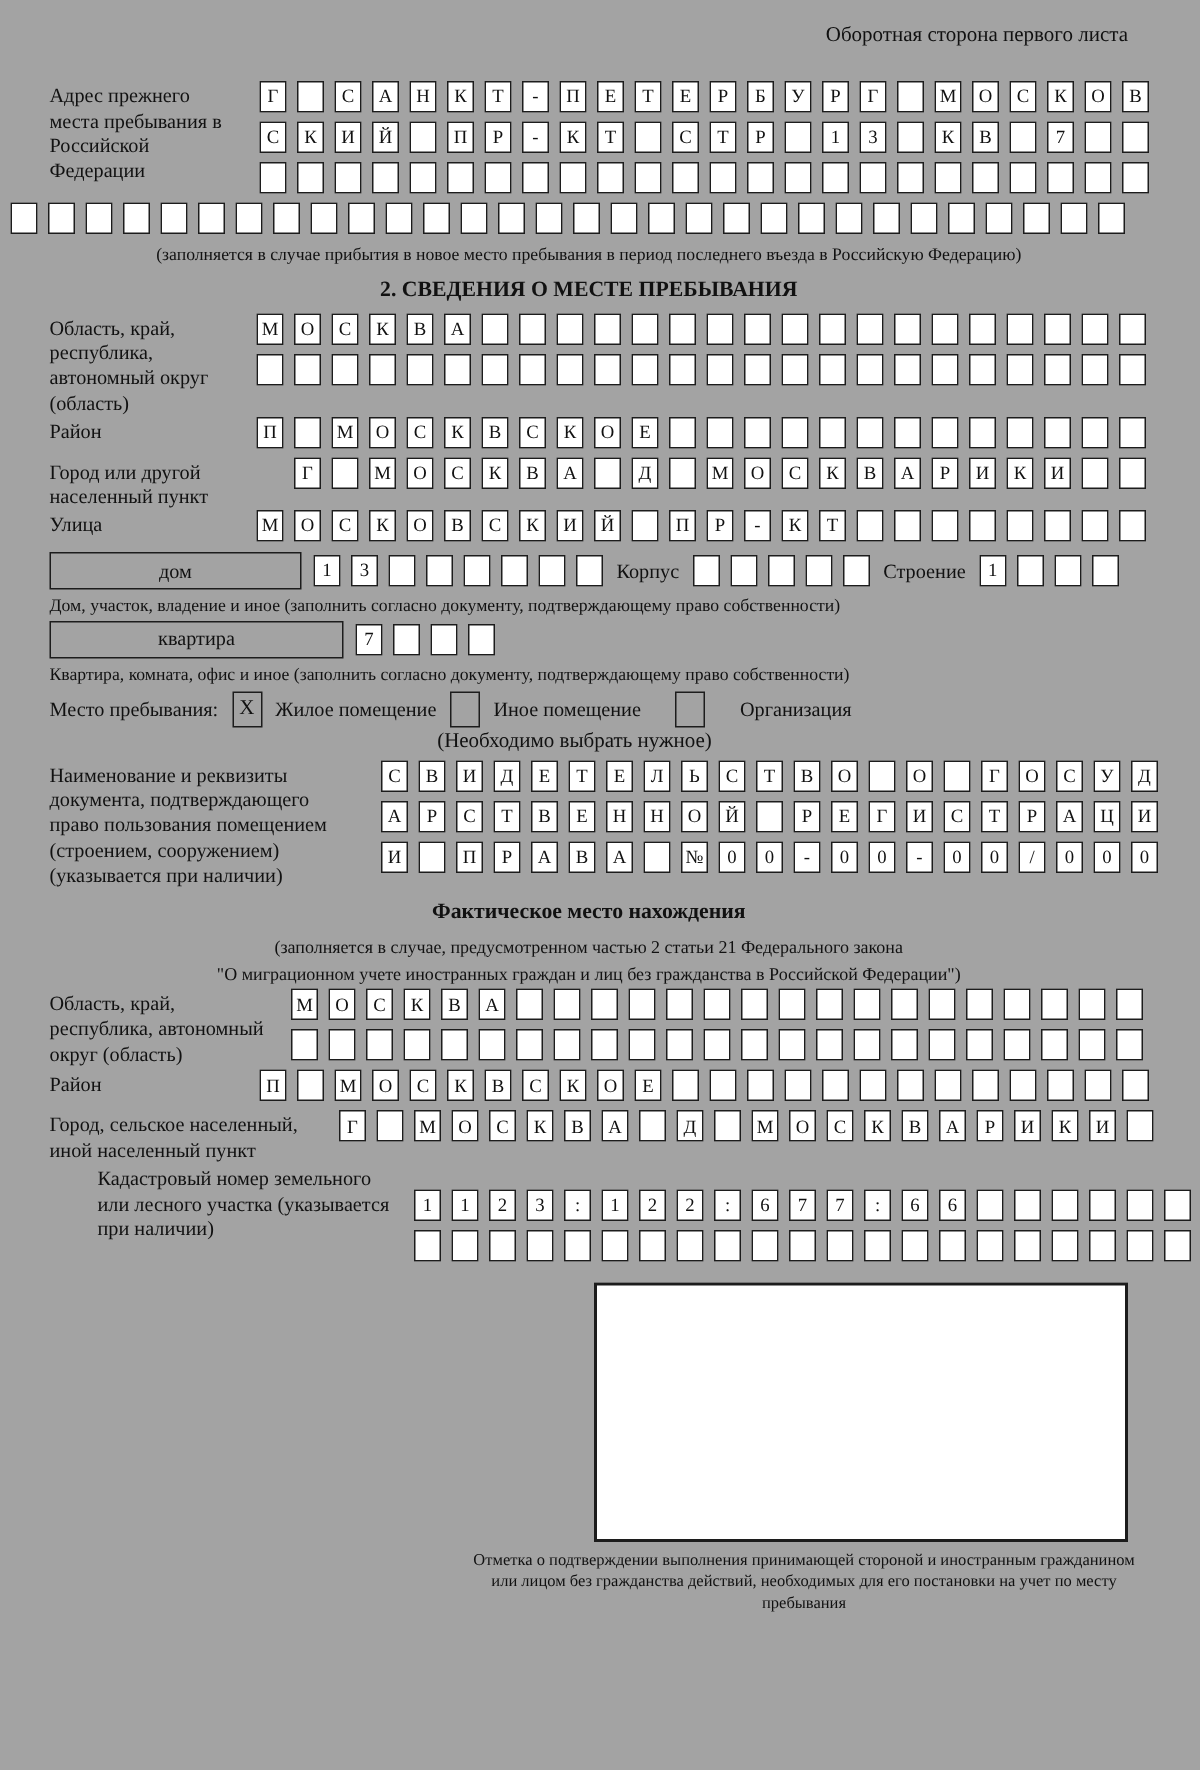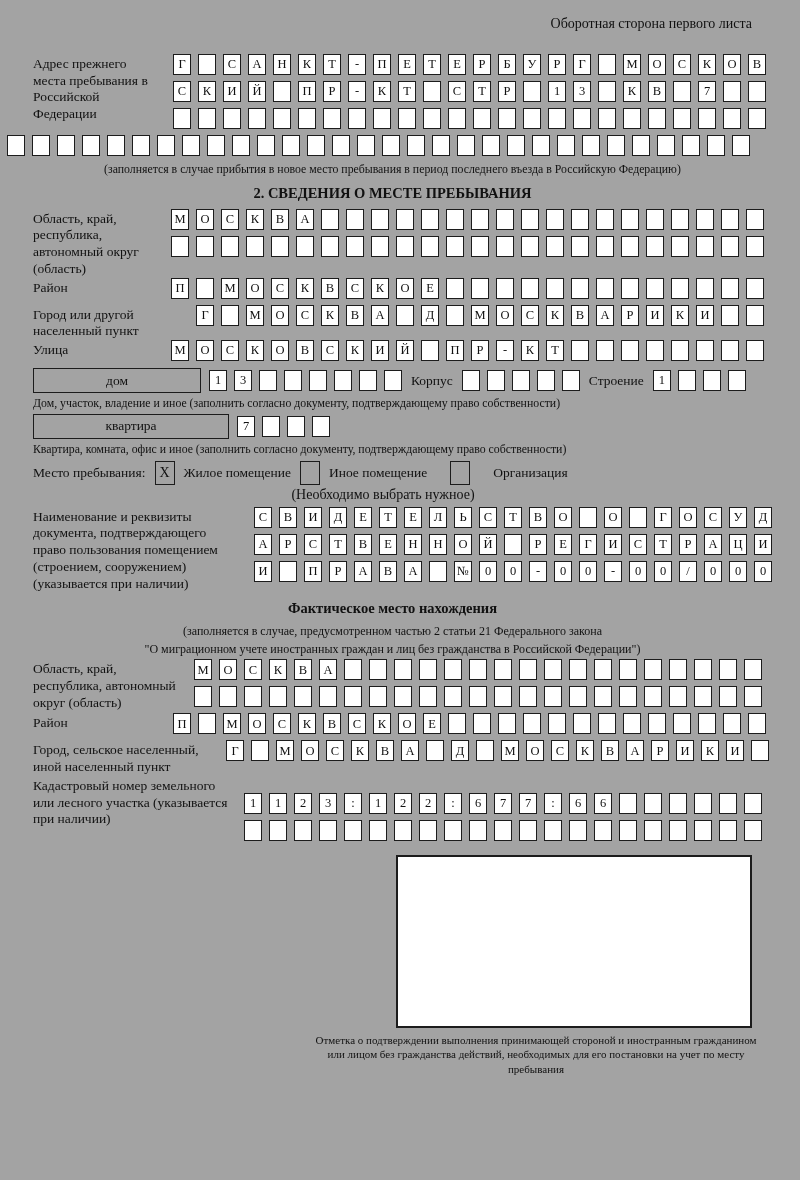--- a/index.html
+++ b/index.html
@@ -13,21 +13,21 @@
   .field{display:flex;margin-bottom:0;gap:16px;}
   .flabel{flex:0 0 auto;line-height:1.24;padding-top:2px;}
   .fboxes{flex:1 1 auto;}
   .boxrow{display:flex;gap:7px;margin-bottom:6px;height:21px;}
   .cbox{
     flex:0 0 18px;width:18px;height:21px;box-sizing:border-box;
     border:1.6px solid #1c1c1c;display:flex;align-items:center;justify-content:center;
     font-size:12.5px;line-height:1;background:#fff;
   }
   .w122{flex-basis:122px;} .w124{flex-basis:124px;} .w147{flex-basis:147px;}
-  .w145{flex-basis:145px;} .w177{flex-basis:177px;} .w195{flex-basis:195px;} .w205{flex-basis:205px;}
+  .w145{flex-basis:145px;} .w177{flex-basis:177px;} .w195{flex-basis:195px;margin-left:32px;} .w205{flex-basis:205px;}
   .fullrow{margin-left:-26px;}
   .caption{font-size:11.8px;line-height:1.25;margin:0 0 3px 0;}
   .center{text-align:center;}
   .title{font-weight:bold;font-size:14.5px;text-align:center;margin:8px 0 7px 0;}
   .hrow{display:flex;align-items:center;gap:8px;margin:1px 0 3px 0;}
   .typefield{height:25px;border:1.6px solid #1c1c1c;box-sizing:border-box;
     display:flex;align-items:center;justify-content:center;font-size:13.5px;}
   .tf-house{width:168px;}
   .tf-apt{width:196px;}
   .inlbl{white-space:nowrap;padding:0 1px;}

